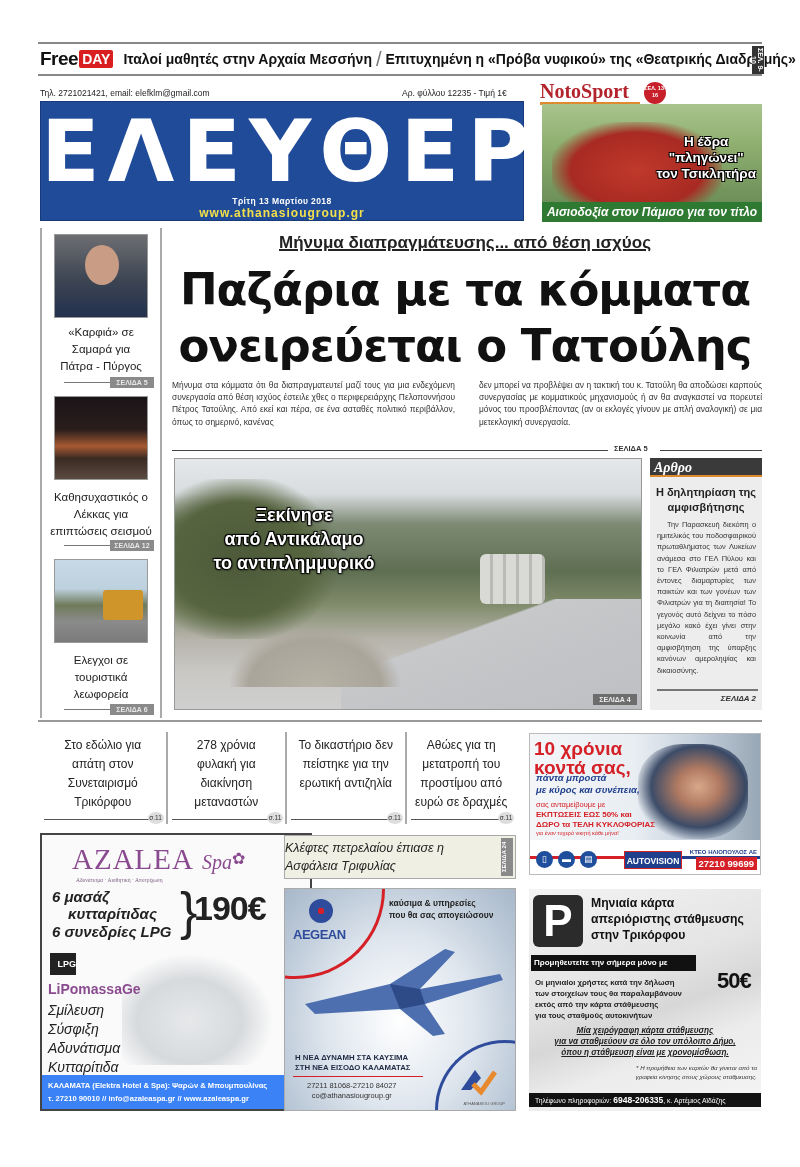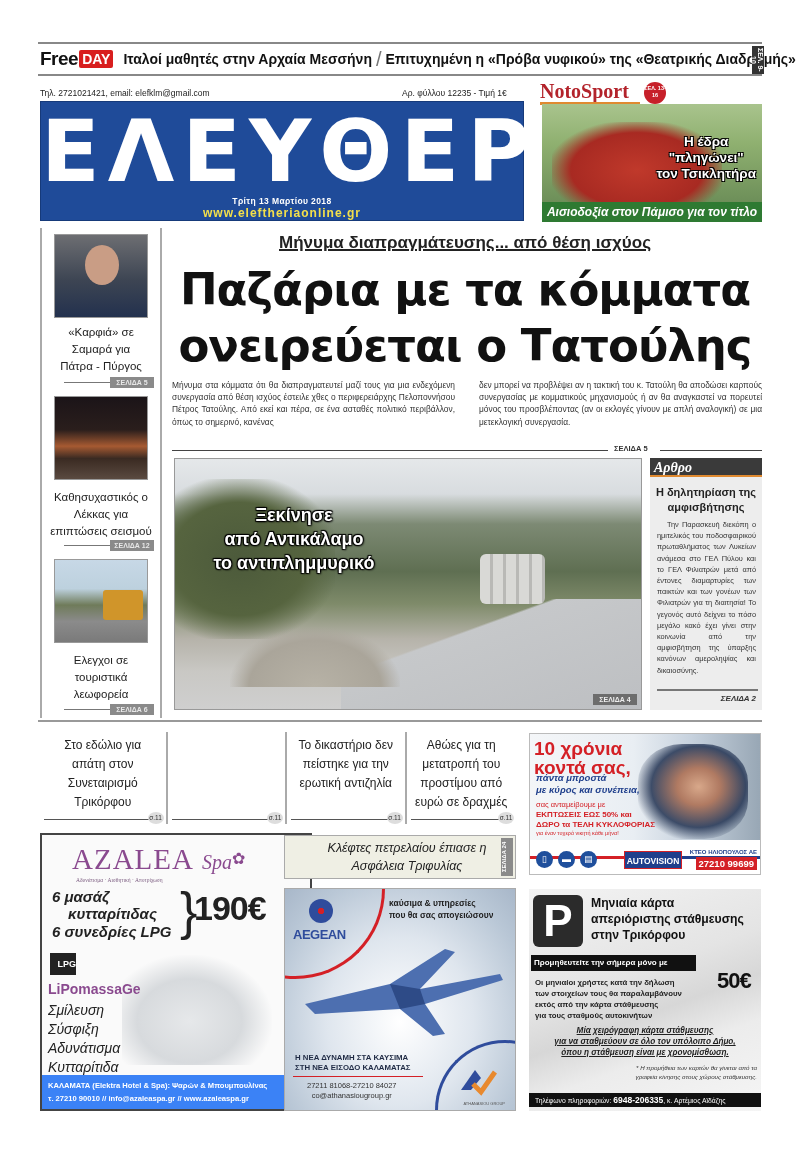--- a/index.html
+++ b/index.html
@@ -117,21 +117,21 @@
   .azalea .brace { position: absolute; left: 138px; top: 48px; font-size: 52px; color: #222; font-weight: normal; line-height: 56px; }
   .azalea .price { position: absolute; left: 152px; top: 54px; font-weight: bold; font-size: 34px; color: #222; letter-spacing: -1px; }
   .azalea .lpg { position: absolute; left: 8px; top: 118px; width: 26px; height: 22px; background: #222; color: #fff; font-weight: bold; font-size: 9px; line-height: 22px; text-align: right; }
   .azalea .lipo { position: absolute; left: 6px; top: 146px; font-size: 14px; color: #8a4a8f; font-weight: bold; }
   .azalea .device { position: absolute; left: 80px; top: 120px; width: 150px; height: 110px; background: radial-gradient(ellipse at 45% 60%, #e6e8ea 0%, #d7dadd 45%, rgba(215,218,221,0) 72%); }
   .azalea .benefits { position: absolute; left: 6px; top: 166px; font-style: italic; font-size: 14px; line-height: 19px; color: #222; }
   .azalea .footer { position: absolute; left: 0; bottom: 0; width: 100%; height: 34px; background: #3b82f6; color: #fff; font-weight: bold; font-size: 7.6px; line-height: 13px; padding: 4px 0 0 6px; }
 
   
   .kleftes { left: 284px; top: 835px; width: 232px; height: 44px; background: #efefe4; border: 1px solid #aaa; }
-  .kleftes .txt { position: absolute; left: 0; top: 3px; width: 214px; text-align: center; font-style: italic; font-size: 12.5px; line-height: 18px; color: #222; margin-left: 15px; }
+  .kleftes .txt { position: absolute; left: 0; top: 3px; width: 214px; text-align: left; font-style: italic; font-size: 12.5px; line-height: 18px; color: #222; }
   .kleftes .pg { position: absolute; right: 2px; top: 2px; width: 12px; height: 38px; background: #8a8a8a; color: #fff; font-size: 6px; writing-mode: vertical-rl; transform: rotate(180deg); text-align: center; font-weight: bold; }
 
   
   .aegean { left: 284px; top: 888px; width: 232px; height: 223px; border: 1px solid #aaa; overflow: hidden;
      background: radial-gradient(ellipse at 50% 60%, #ffffff 0%, #dfe6ee 45%, #b9c7d6 80%, #a8b7c9 100%); }
   .aegean .arc { position: absolute; left: -80px; top: -90px; width: 180px; height: 180px; border-radius: 50%; border: 3px solid #d42026; border-left-color: transparent; border-top-color: transparent; }
   .aegean .arc2 { position: absolute; right: -60px; bottom: -70px; width: 140px; height: 140px; border-radius: 50%; border: 3px solid #2f4c9c; border-right-color: transparent; border-bottom-color: transparent; }
   .aegean .logo-mark { position: absolute; left: 24px; top: 10px; width: 24px; height: 24px; border-radius: 50%; background: radial-gradient(circle, #d42026 0 18%, #2f4c9c 20% 100%); }
   .aegean .logo-text { position: absolute; left: 8px; top: 38px; font-weight: bold; font-size: 13px; color: #2f4c9c; letter-spacing: -0.5px; }
   .aegean .slogan { position: absolute; left: 104px; top: 8px; font-weight: bold; font-size: 8.5px; line-height: 12px; color: #222; }
@@ -168,21 +168,21 @@
   <span class="teaser" style="margin-left:0">Επιτυχημένη η «Πρόβα νυφικού» της «Θεατρικής Διαδρομής»</span>
   <div class="pageside">ΣΕΛ. 9-10</div>
 </div>
 
 <div class="abs contact">Τηλ. 2721021421, email: elefklm@gmail.com</div>
 <div class="abs issue">Αρ. φύλλου 12235  -  Τιμή 1€</div>
 
 <div class="abs masthead">
   <div class="logo">ΕΛΕΥΘΕΡΙΑ</div>
   <div class="date">Τρίτη 13 Μαρτίου 2018</div>
-  <div class="site">www.eleftheriaonline.gr</div>
+  <div class="site">www.athanasiougroup.gr</div>
 </div>
 
 <div class="abs noto">
   <div class="brand">NotoSport</div>
   <div class="brand-underline"></div>
   <div class="badge">ΣΕΛ. 13-16</div>
   <div class="photo">
     <div class="players"></div>
     <div class="cap">
       <div>Η έδρα</div>
@@ -254,20 +254,21 @@
 
 <div class="abs hsep"></div>
 
 <div class="abs briefs">
   <div class="brief" style="padding-left:14px;padding-right:14px">
     <div>Στο εδώλιο για απάτη στον Συνεταιρισμό Τρικόρφου</div>
     <div class="pgline"></div>
     <div class="pg">σ.11</div>
   </div>
   <div class="brief" style="padding-left:10px;padding-right:10px">
+    <div>278 χρόνια φυλακή για διακίνηση μεταναστών</div>
     <div class="pgline"></div>
     <div class="pg">σ.11</div>
   </div>
   <div class="brief" style="padding-left:10px;padding-right:10px">
     <div>Το δικαστήριο δεν πείστηκε για την ερωτική αντιζηλία</div>
     <div class="pgline"></div>
     <div class="pg">σ.11</div>
   </div>
   <div class="brief" style="padding-left:6px;padding-right:6px">
     <div>Αθώες για τη μετατροπή του προστίμου από ευρώ σε δραχμές</div>

